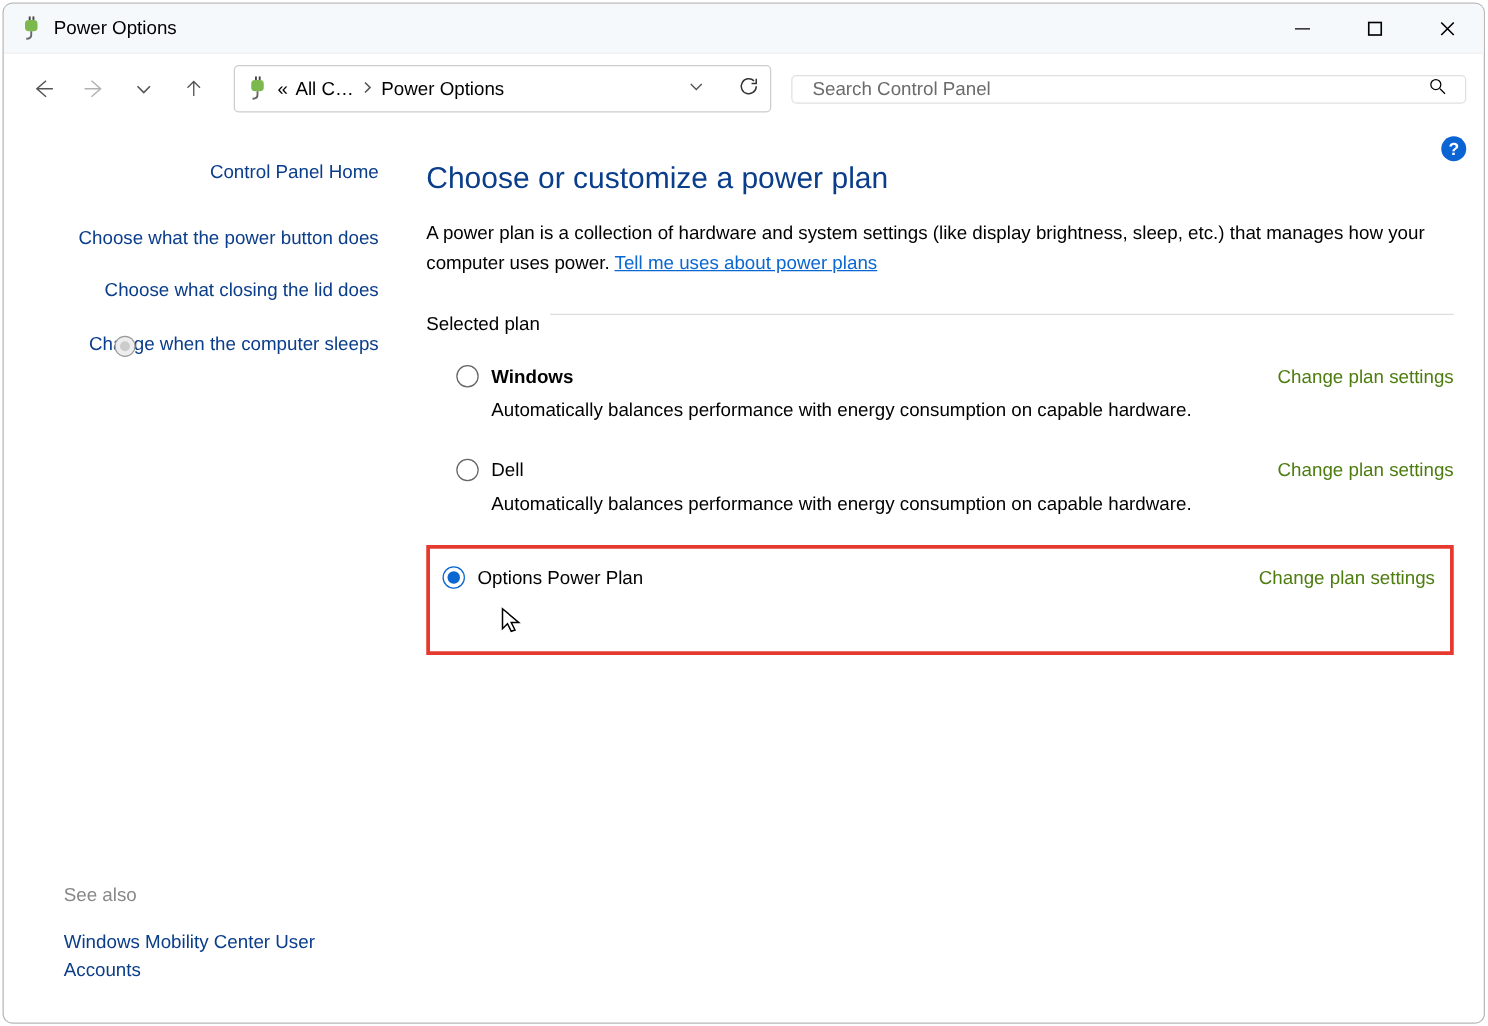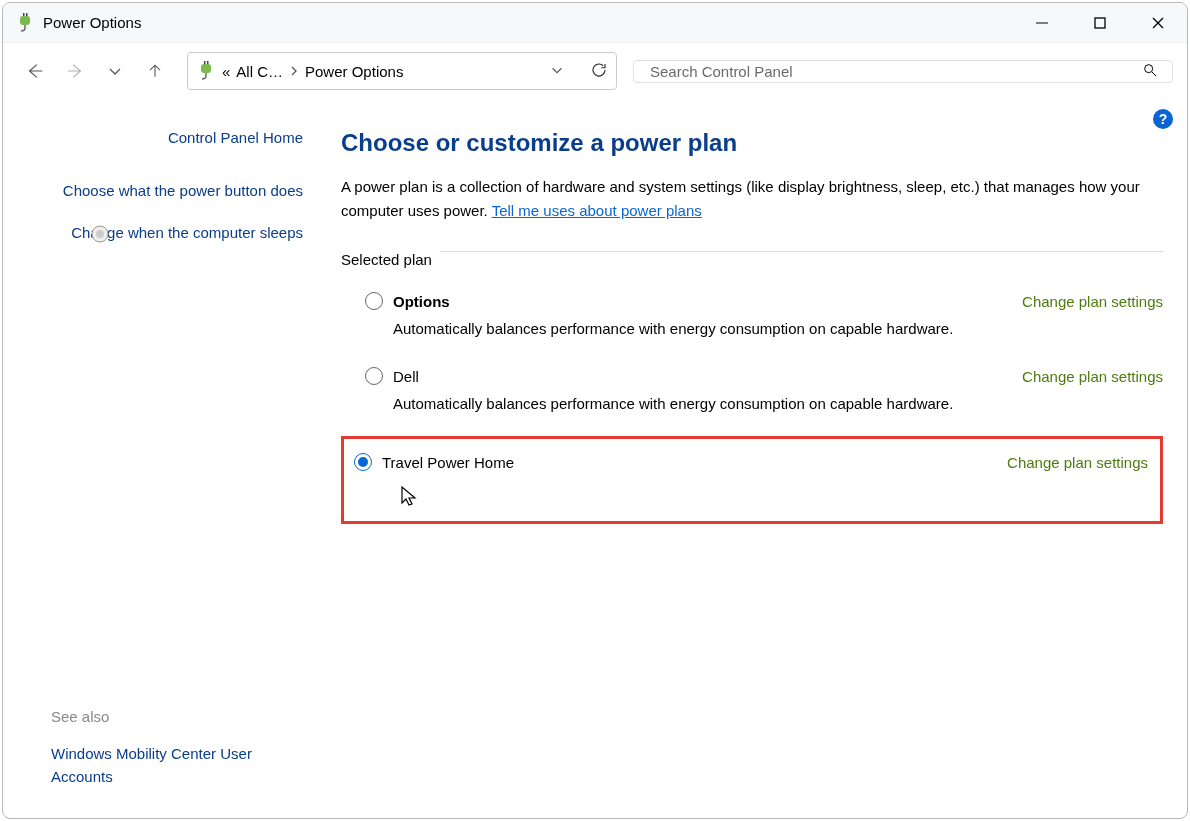--- a/index.html
+++ b/index.html
@@ -134,21 +134,21 @@
     top: 10px; right: 14px;
     width: 20px; height: 20px;
     background: #0b64d4;
     color: #fff;
     border-radius: 50%;
     display: flex; align-items:center; justify-content:center;
     font-size: 14px; font-weight: bold;
   }
   h1 {
     color: #0a3d8a;
-    font-weight: 700;
+    font-weight: 400;
     font-size: 24px;
     margin: 0 0 18px 0;
   }
   .desc {
     color: #000;
     line-height: 1.6;
     margin-bottom: 28px;
     max-width: 820px;
   }
   .desc a { color: #0a67d1; text-decoration: underline; }
@@ -294,20 +294,21 @@
       </span>
     </div>
   </div>
 
   <div class="content">
 
     <div class="sidebar">
       <a href="#">Control Panel Home</a>
       <div style="height:10px"></div>
       <a href="#">Choose what the power button does</a>
+      <a href="#">Choose what closing the lid does</a>
       <div class="sidebar-row">
         <span class="sbicon">
           <svg viewBox="0 0 18 18">
               <circle cx="9" cy="9" r="8" fill="#eee" stroke="#999"></circle>
               <circle cx="9" cy="9" r="4" fill="#ccc"></circle>
             </svg>
         </span>
         <a href="#">Change when the computer sleeps</a>
       </div>
 
@@ -327,41 +328,41 @@
       </div>
 
       <div class="section-label">
         <span>Selected plan</span>
         <hr>
       </div>
 
       <div class="plan">
         <div class="plan-row1">
           <span class="radio"></span>
-          <span class="pname bold">Options</span>
+          <span class="pname bold">Windows</span>
           <span class="spacer"></span>
           <a href="#" class="change">Change plan settings</a>
         </div>
         <div class="plan-desc">Automatically balances performance with energy consumption on capable hardware.</div>
       </div>
 
       <div class="plan">
         <div class="plan-row1">
           <span class="radio"></span>
           <span class="pname">Dell</span>
           <span class="spacer"></span>
           <a href="#" class="change">Change plan settings</a>
         </div>
         <div class="plan-desc">Automatically balances performance with energy consumption on capable hardware.</div>
       </div>
 
       <div class="plan highlight" style="padding-bottom:50px; position:relative;">
         <div class="plan-row1">
           <span class="radio checked"></span>
-          <span class="pname">Travel Power Home</span>
+          <span class="pname">Options Power Plan</span>
           <span class="spacer"></span>
           <a href="#" class="change">Change plan settings</a>
         </div>
         <span class="cursor">
           <svg width="18" height="22" viewBox="0 0 18 22">
               <path d="M2 2 L2 18 L6 14 L9 20 L12 19 L9 13 L15 13 Z" fill="#fff" stroke="#000" stroke-width="1.2"></path>
             </svg>
         </span>
       </div>
 

